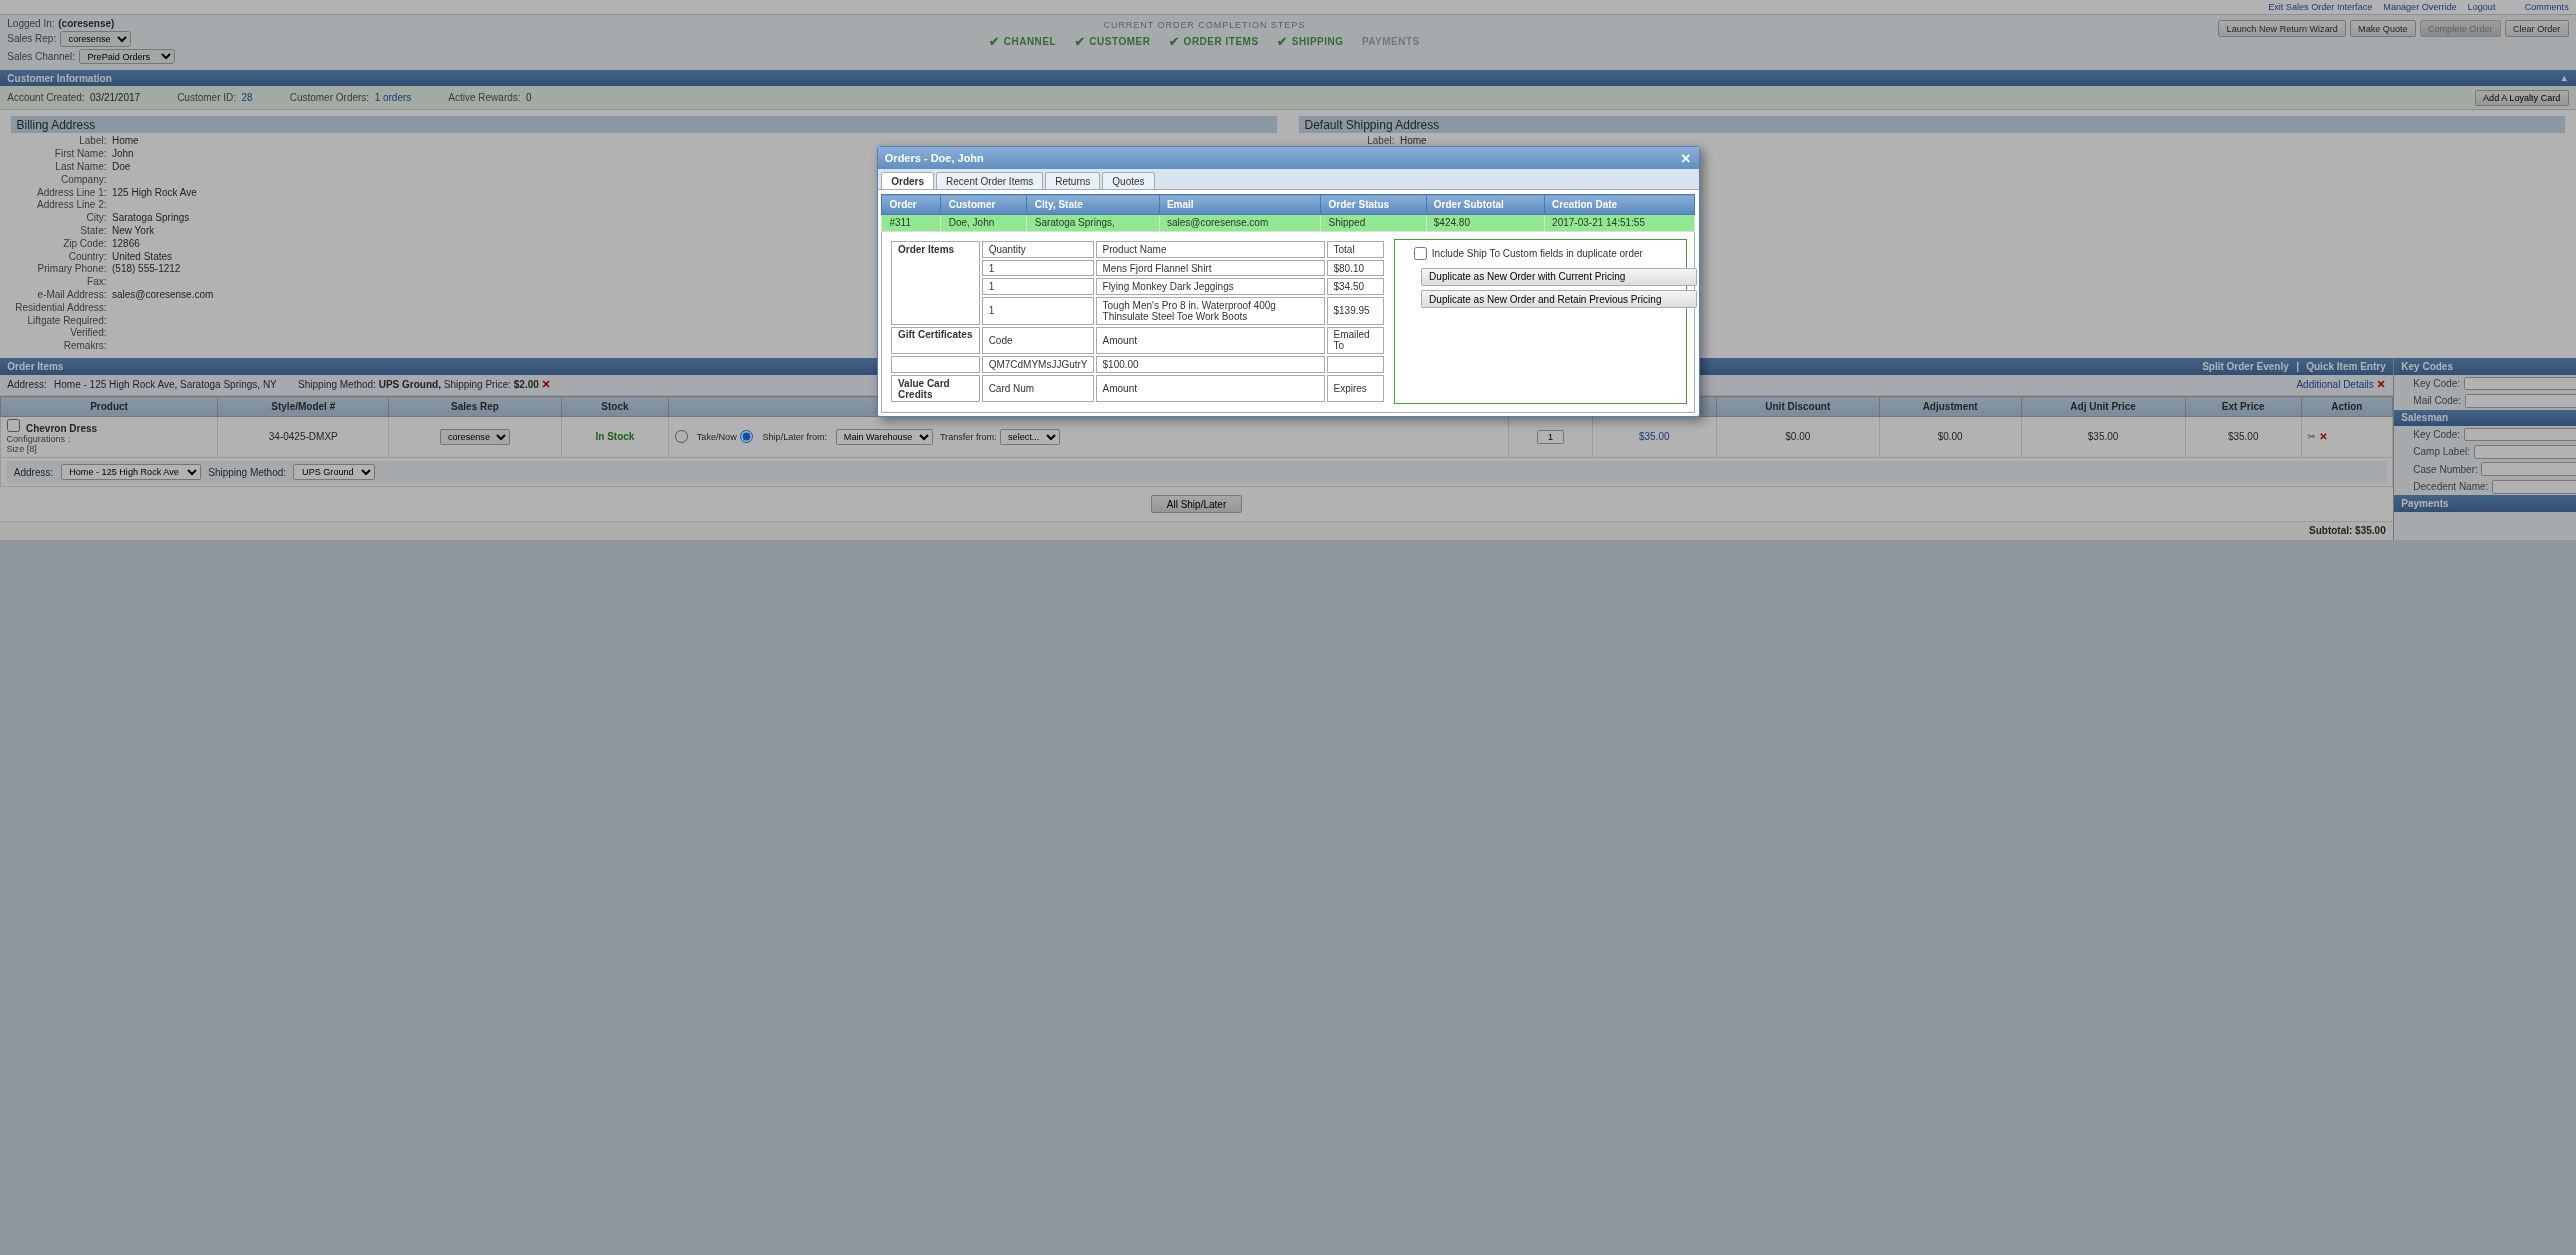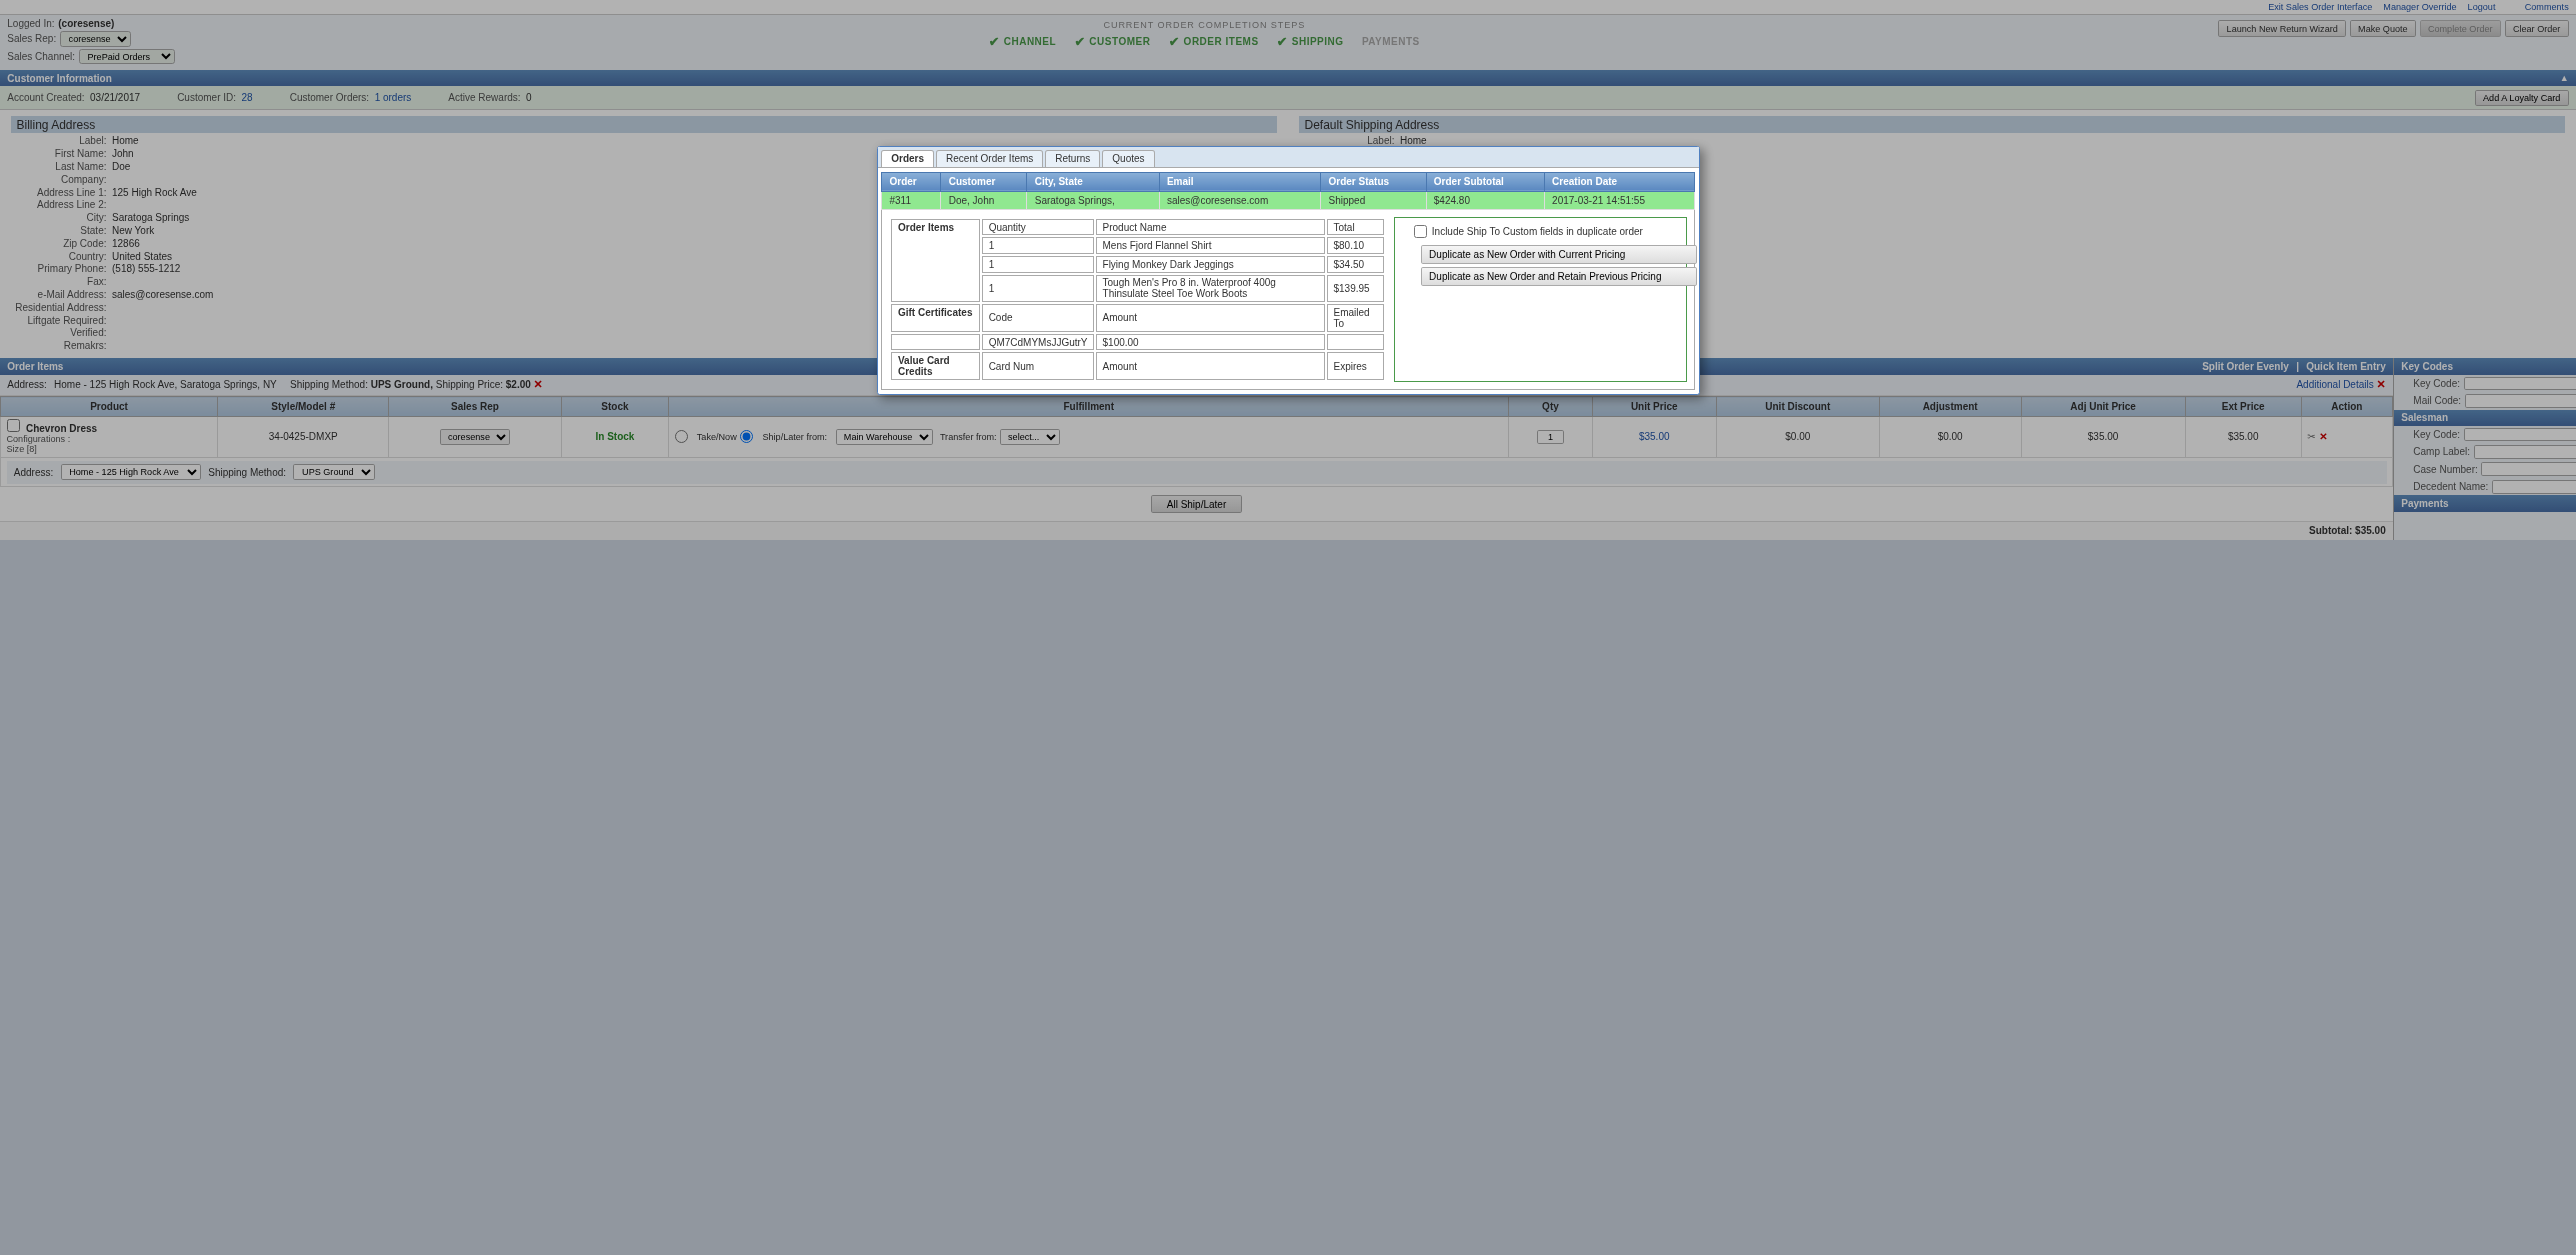--- a/index.html
+++ b/index.html
@@ -83,21 +83,21 @@
     
     .order-items-bottom { background: #fff; margin-top: 0; }
     .order-items-bottom-header { background: linear-gradient(to bottom, #6090c0, #4a70a8); color: #fff; padding: 2.7px 7.3px; font-size: 10px; font-weight: bold; display: flex; justify-content: space-between; align-items: center; }
     .order-items-bottom-header .right-btns { display: flex; gap: 7.3px; align-items: center; }
     .split-btn { color: #fff; font-size: 10px; cursor: pointer; }
     .quick-entry-btn { color: #fff; font-size: 10px; cursor: pointer; }
 
     .order-address-row { background: #eef2f8; padding: 3.7px 7.3px; font-size: 10px; display: flex; align-items: center; gap: 7.3px; border-bottom: 0.9px solid #ddd; }
     .order-address-row .addr-label { font-weight: normal; }
     .order-address-row .addr-val { color: #333; }
-    .order-address-row .ship-info { margin-left: 6px; }
+    .order-address-row .ship-info { margin-left: 14px; }
     .additional-details { margin-left: auto; color: #2255aa; cursor: pointer; font-size: 10px; }
 
     
     .items-table { width: 100%; border-collapse: collapse; font-size: 10px; }
     .items-table th { background: linear-gradient(to bottom, #c8d8e8, #b0c8e0); padding: 3.7px 5.5px; text-align: center; border: 0.9px solid #aaa; font-weight: bold; font-size: 10px; }
     .items-table td { padding: 2.7px 5.5px; border: 0.9px solid #ddd; text-align: center; }
     .items-table td.left { text-align: left; }
     .items-table .price { color: #2255aa; cursor: pointer; }
 
     
@@ -309,20 +309,24 @@
         <div class="address-row">
             <span class="address-label">Label:</span>
             <span class="address-value">Home</span>
           </div>
       </div>
     </div>
   </div>
 
   <div class="modal-overlay">
     <div class="modal">
+      <div class="modal-title-bar">
+        <span>Orders - Doe, John</span>
+        <span class="modal-close">✕</span>
+      </div>
       <div class="modal-tabs">
         <div class="modal-tab active">Orders</div>
         <div class="modal-tab">Recent Order Items</div>
         <div class="modal-tab">Returns</div>
         <div class="modal-tab">Quotes</div>
       </div>
       <div class="modal-content-area">
         <table class="modal-table">
           <thead>
             <tr>

